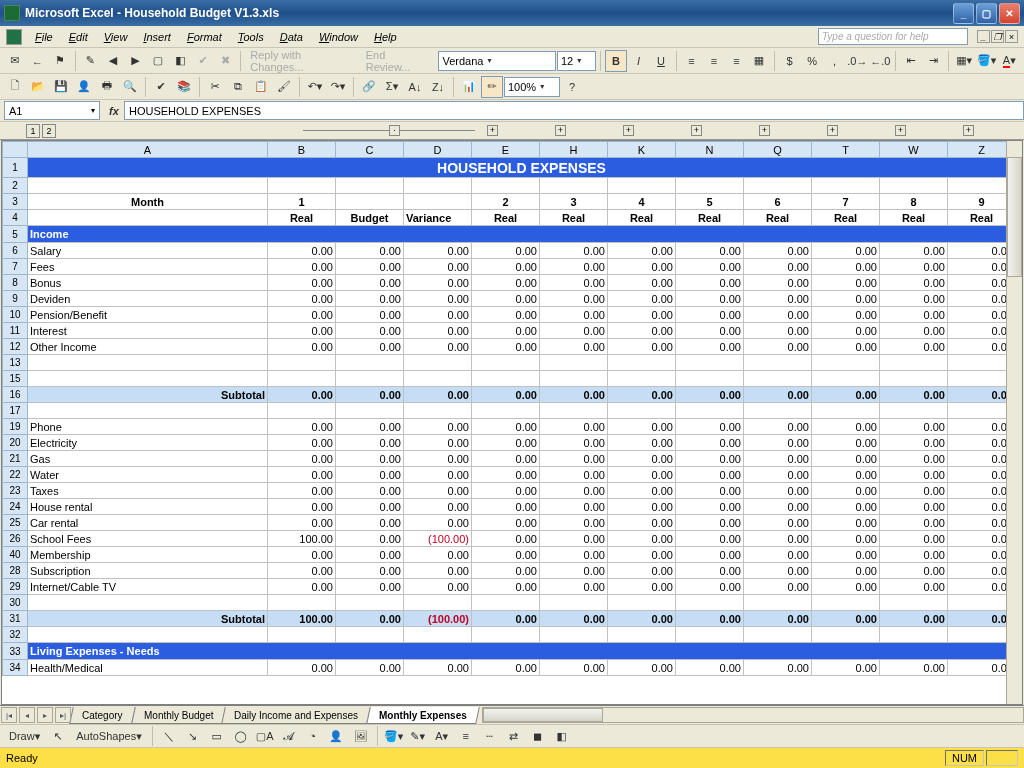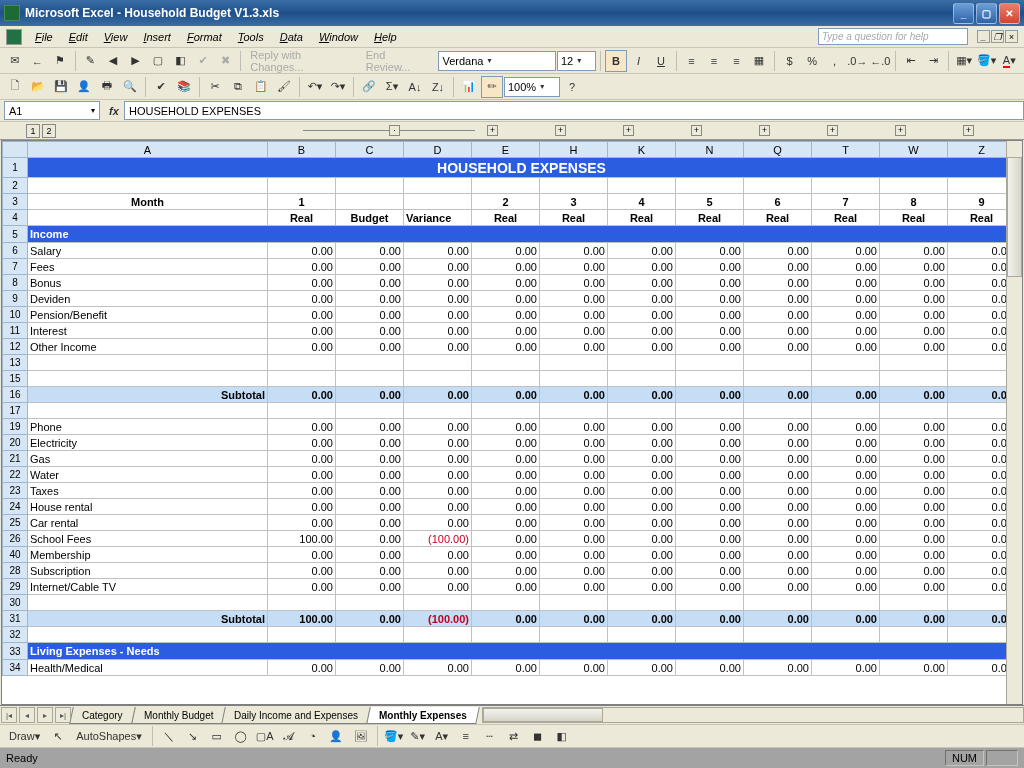--- a/index.html
+++ b/index.html
@@ -70,21 +70,21 @@
   .tabstrip { height: 19px; background: #ece9d8; border-top: 1px solid #808080; display: flex; align-items: center; font-size: 10px; }
   .tabnav { width: 16px; height: 16px; border: 1px solid #aca899; margin: 0 1px; display: flex; align-items: center; justify-content: center; font-size: 8px; color: #555; }
   .sheettab { height: 17px; padding: 0 10px; border: 1px solid #808080; border-top: none; background: #ece9d8; margin-left: -1px; display: flex; align-items: center; transform: skewX(-12deg); }
   .sheettab span { transform: skewX(12deg); }
   .sheettab.active { background: #fff; font-weight: bold; }
   .tabstrip .scroll { flex: 1; height: 16px; background: #ece9d8; border: 1px solid #aca899; margin-left: 4px; position: relative; }
   .scroll .thumb-h { position: absolute; left: 0; top: 0; bottom: 0; width: 120px; background: linear-gradient(#f3f3ef,#d8d5c8); border: 1px solid #aca899; }
   
   
   .drawbar { height: 24px; background: #ece9d8; border-top: 1px solid #c8c4b6; border-bottom: 1px solid #c8c4b6; display: flex; align-items: center; padding: 0 4px; gap: 2px; font-size: 11px; }
-  .statusbar { height: 20px; background: #a3a3a3; display: flex; align-items: center; padding: 0 6px; font-size: 11px; }
+  .statusbar { height: 20px; background: #fde047; display: flex; align-items: center; padding: 0 6px; font-size: 11px; }
   .statusbar .spacer { flex: 1; }
   .statcell { border: 1px inset #c8c4b6; padding: 0 6px; margin-left: 2px; height: 16px; display: flex; align-items: center; min-width: 32px; }
   
   .vscroll { width: 16px; background: #ece9d8; border-left: 1px solid #aca899; position: relative; }
   .vscroll .vthumb { position: absolute; top: 16px; left: 0; right: 0; height: 120px; background: linear-gradient(90deg,#f3f3ef,#d8d5c8); border: 1px solid #aca899; }
   .gridflex { flex: 1; display: flex; overflow: hidden; }
 </style>
 </head>
 <body>
 

